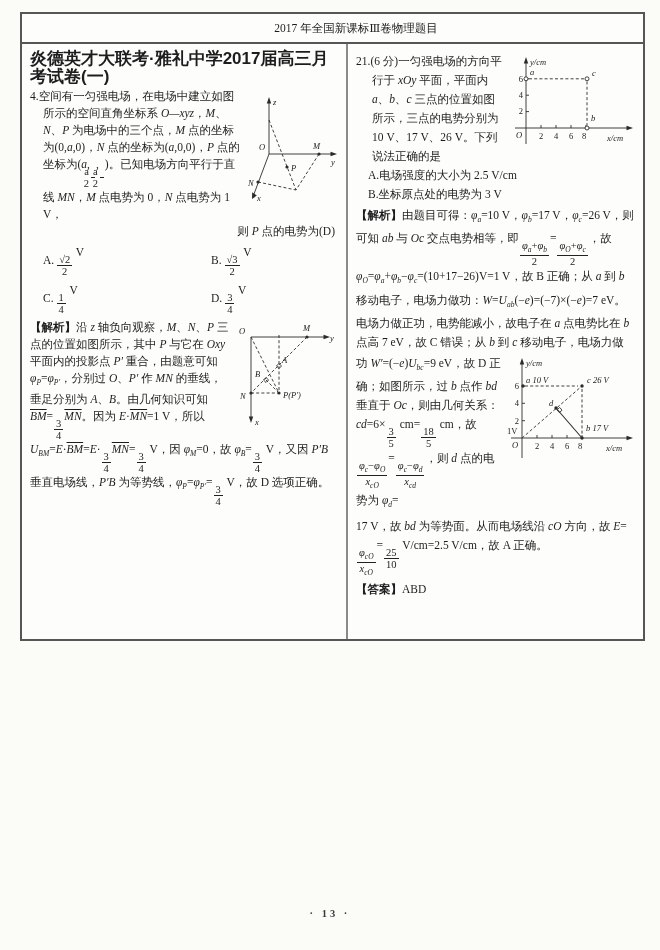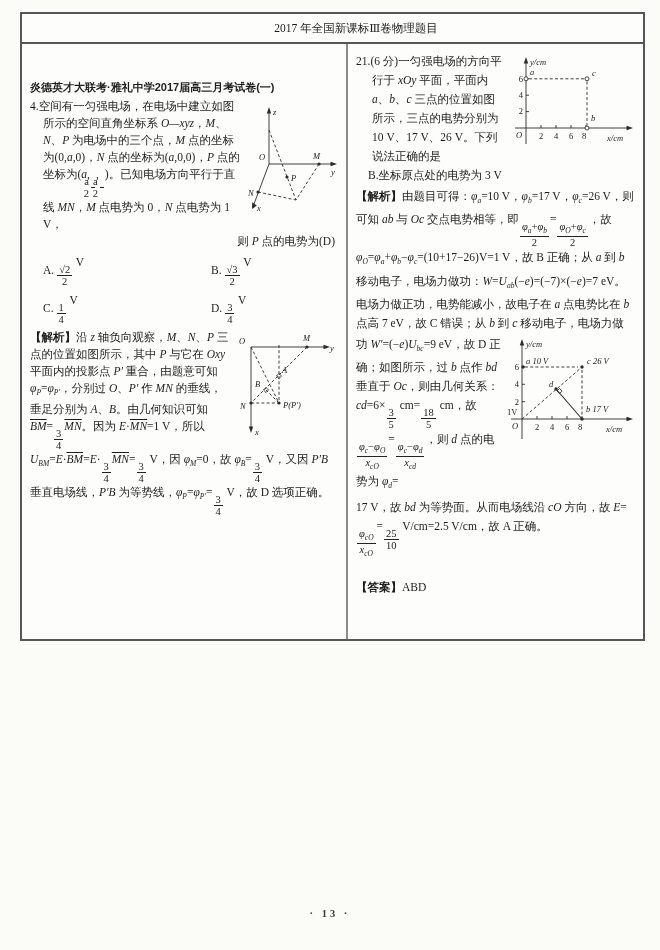--- a/index.html
+++ b/index.html
@@ -20,42 +20,42 @@
   .thead { display:flex; height:30px; border-bottom:2px solid #565656; }
   .th { display:flex; align-items:center; justify-content:center; font-size:11.5px; }
   .th-left { width:326px; border-right:2px solid #8a8a8a; }
   .th-right { flex:1;padding-left:47px; }
   .tbody { display:flex; flex:1; min-height:0; }
   .col { padding:6px 7px 6px 8px; font-size:11.5px; }
   .col-left { width:326px; border-right:2px solid #8a8a8a; line-height:17px; }
   .col-right { flex:1; line-height:19px; }
 
   .hei { font-family:"Liberation Sans","DejaVu Sans",sans-serif; font-weight:700; }
-  .exam-title { font-size:11px; line-height:18px;margin-top:28px; }
+  .exam-title { font-size:17px; line-height:18px; }
 
   p.q { padding-left:13px; text-indent:-13px; margin-top:2px; }
   p.q21 { padding-left:16px; text-indent:-16px; }
   p.ana { margin-top:2px; }
 
   .fig-r { float:right; margin:2px 0 2px 4px; }
 
   .stem-line { display:flex; justify-content:flex-end; padding:0 4px 0 13px; }
   .opts { display:grid; grid-template-columns:168px 1fr; row-gap:5px; margin:4px 0 4px 13px; }
   .opt { display:flex; align-items:center; gap:2px; }
   .r-opt { padding-left:12px; }
 
   .frac { display:inline-flex; flex-direction:column; align-items:center;
           vertical-align:-7px; margin:0 1px; line-height:11px; font-size:10.5px; }
   .fn { border-bottom:1px solid #222; padding:0 2px; text-align:center; }
   .fd { padding:0 1px; text-align:center; }
   .ov { text-decoration:overline; }
   i  { font-style:italic; }
   sub { font-size:7.5px; font-style:italic; }
 
-  .ans-line { margin-top:19px; }
+  .ans-line { margin-top:2px; }
 
   svg text { font-size:8.5px; fill:#222; font-family:"Liberation Serif","DejaVu Serif",serif; }
   svg .it { font-style:italic; }
   svg .end { text-anchor:end; }
   svg .mid { text-anchor:middle; }
 
   .page-num { position:absolute; left:0; right:0; top:908px; text-align:center;
               font-size:10.5px; color:#3a3a3a; letter-spacing:3px;font-weight:bold; }
 </style>
 </head>
@@ -244,20 +244,21 @@
               <text class="mid" x="61" y="85">6</text>
               <text class="mid" x="74" y="85">8</text>
               <text class="it" x="20" y="21">a</text>
               <text class="it" x="82" y="22">c</text>
               <text class="it" x="81" y="67">b</text>
             </g>
           </svg>
           <span>21.(6 分)一匀强电场的方向平行于 <i>xOy</i> 平面，平面内 <i>a</i>、<i>b</i>、<i>c</i> 三点的位置如图所示，三点的电势分别为 10 V、17 V、26 V。下列说法正确的是</span>
         </p>
 
+        <div class="r-opt">A.电场强度的大小为 2.5 V/cm</div>
         <div class="r-opt">B.坐标原点处的电势为 3 V</div>
 
         <p class="ana">
           <b class="hei">【解析】</b><span>由题目可得：<i>φ</i><sub>a</sub>=10 V，<i>φ</i><sub>b</sub>=17 V，<i>φ</i><sub>c</sub>=26 V，则可知 <i>ab</i> 与 <i>Oc</i> 交点电势相等，即<span class="frac">
                 <span class="fn"><i>φ</i><sub>a</sub>+<i>φ</i><sub>b</sub></span>
                 <span class="fd">2</span>
               </span>=<span class="frac">
                 <span class="fn"><i>φ</i><sub>O</sub>+<i>φ</i><sub>c</sub></span>
                 <span class="fd">2</span>
               </span>，故 <i>φ</i><sub>O</sub>=<i>φ</i><sub>a</sub>+<i>φ</i><sub>b</sub>−<i>φ</i><sub>c</sub>=(10+17−26)V=1 V，故 B 正确；从 <i>a</i> 到 <i>b</i> 移动电子，电场力做功：<i>W</i>=<i>U</i><sub>ab</sub>(−<i>e</i>)=(−7)×(−<i>e</i>)=7 eV。电场力做正功，电势能减小，故电子在 <i>a</i> 点电势比在 <i>b</i> 点高 7 eV，故 C 错误；从 <i>b</i> 到 <i>c</i> 移动电子，电场力做</span>

